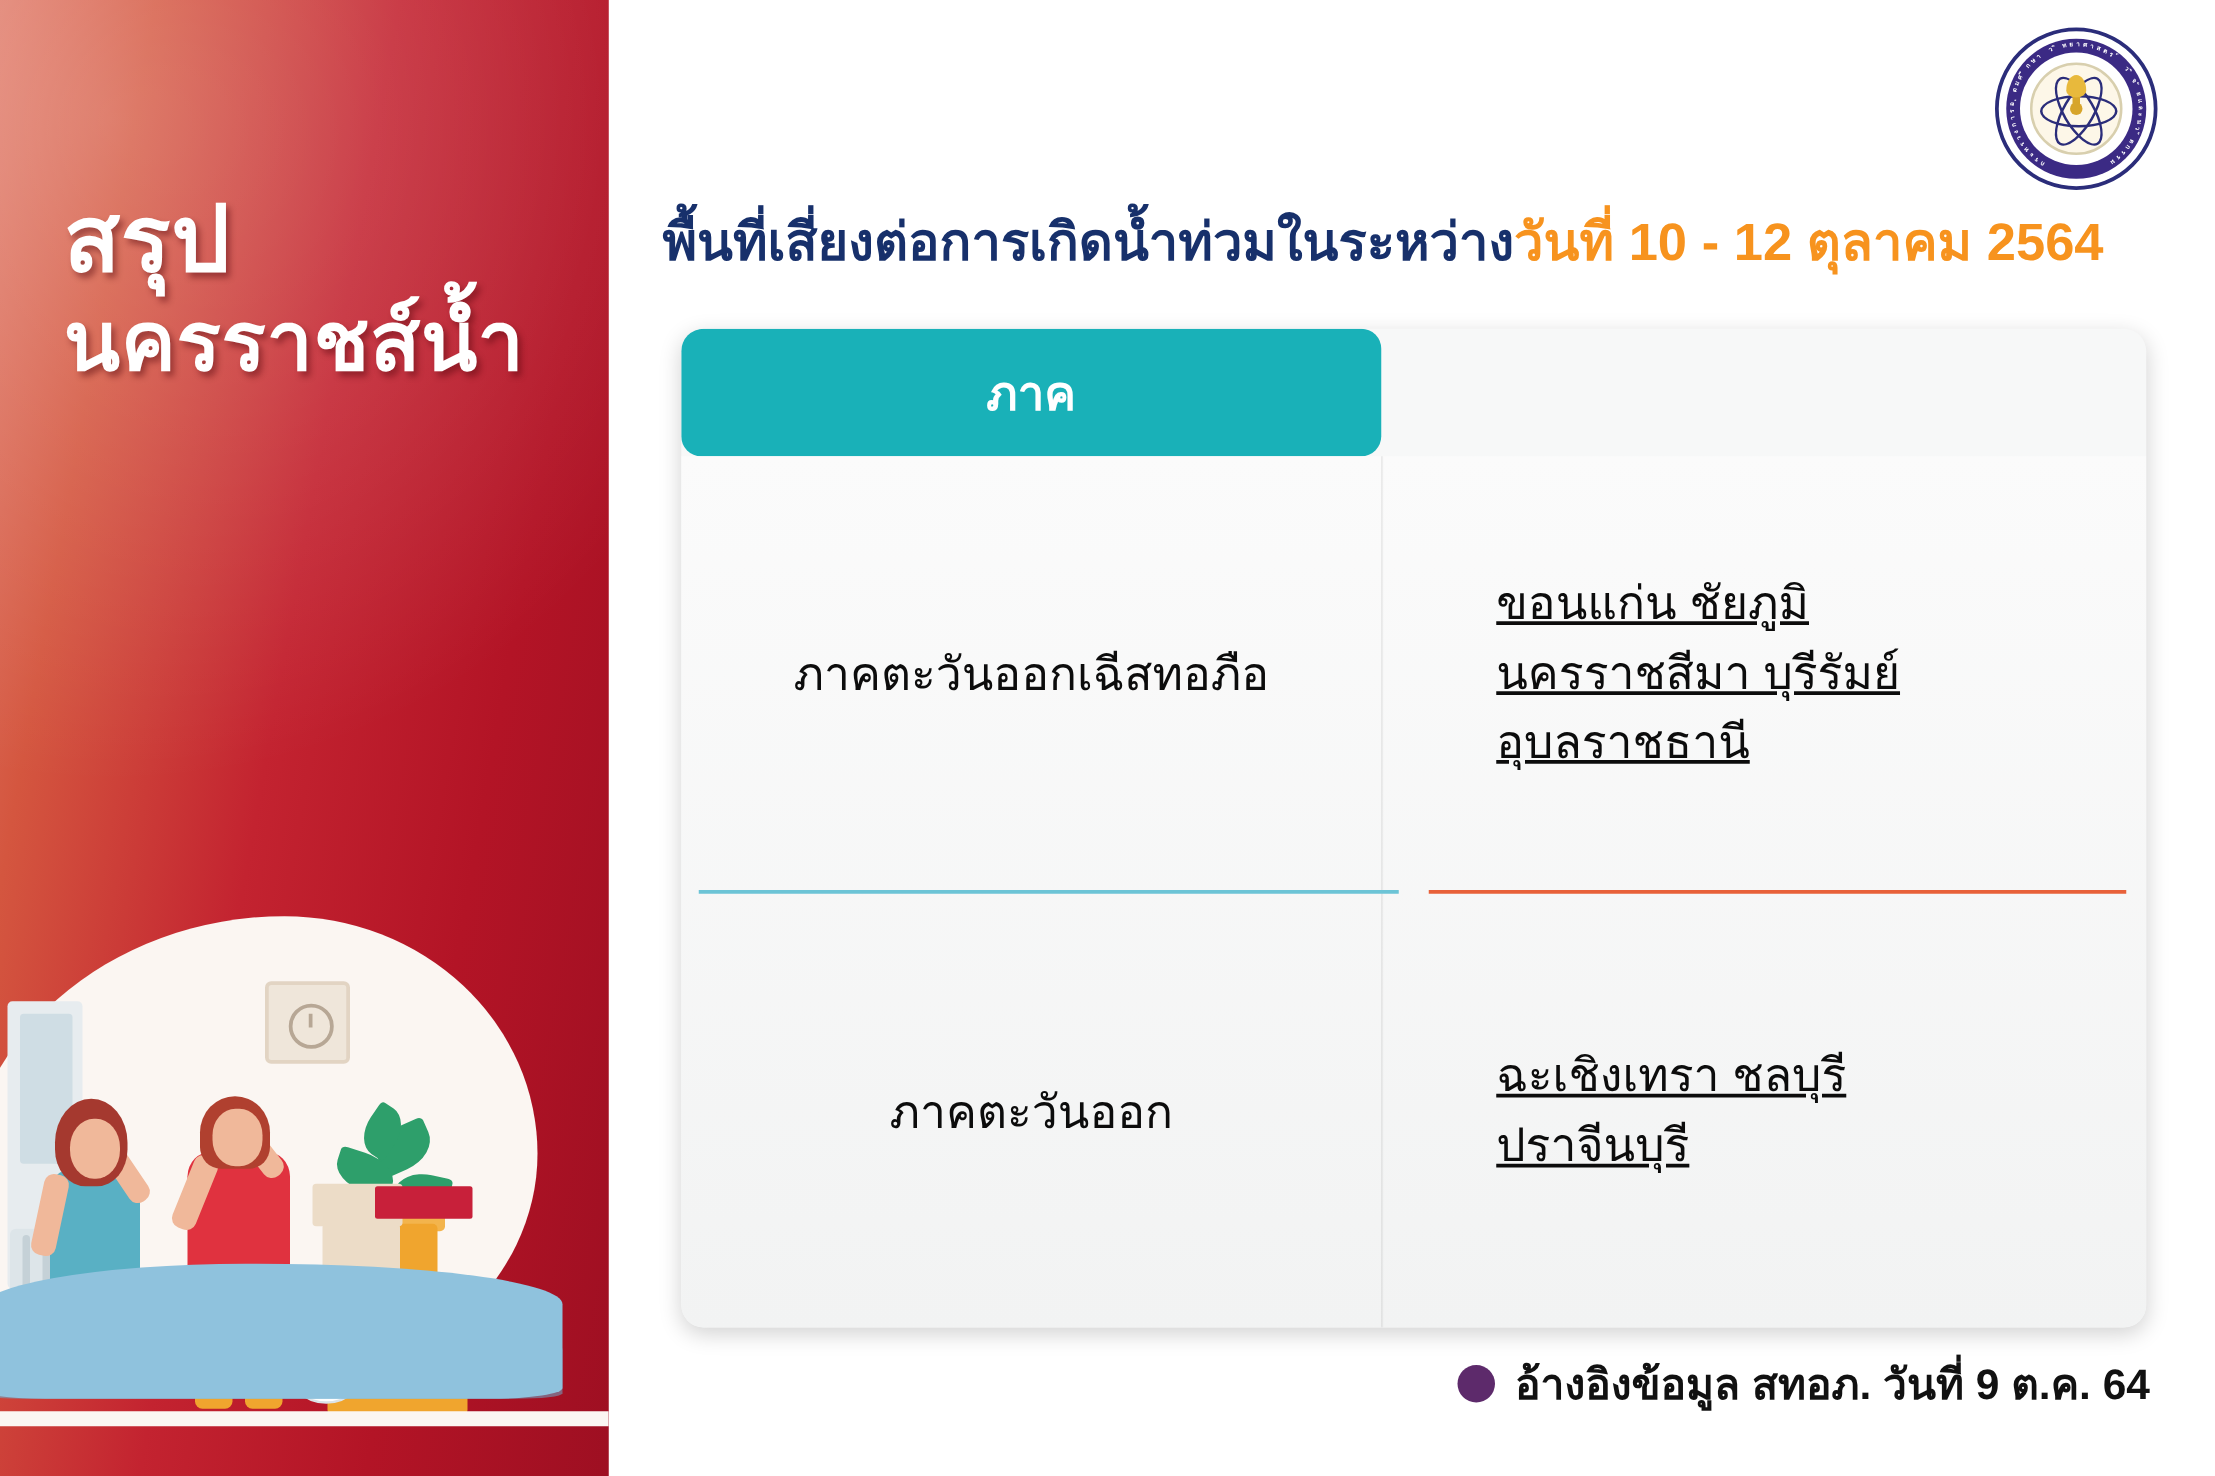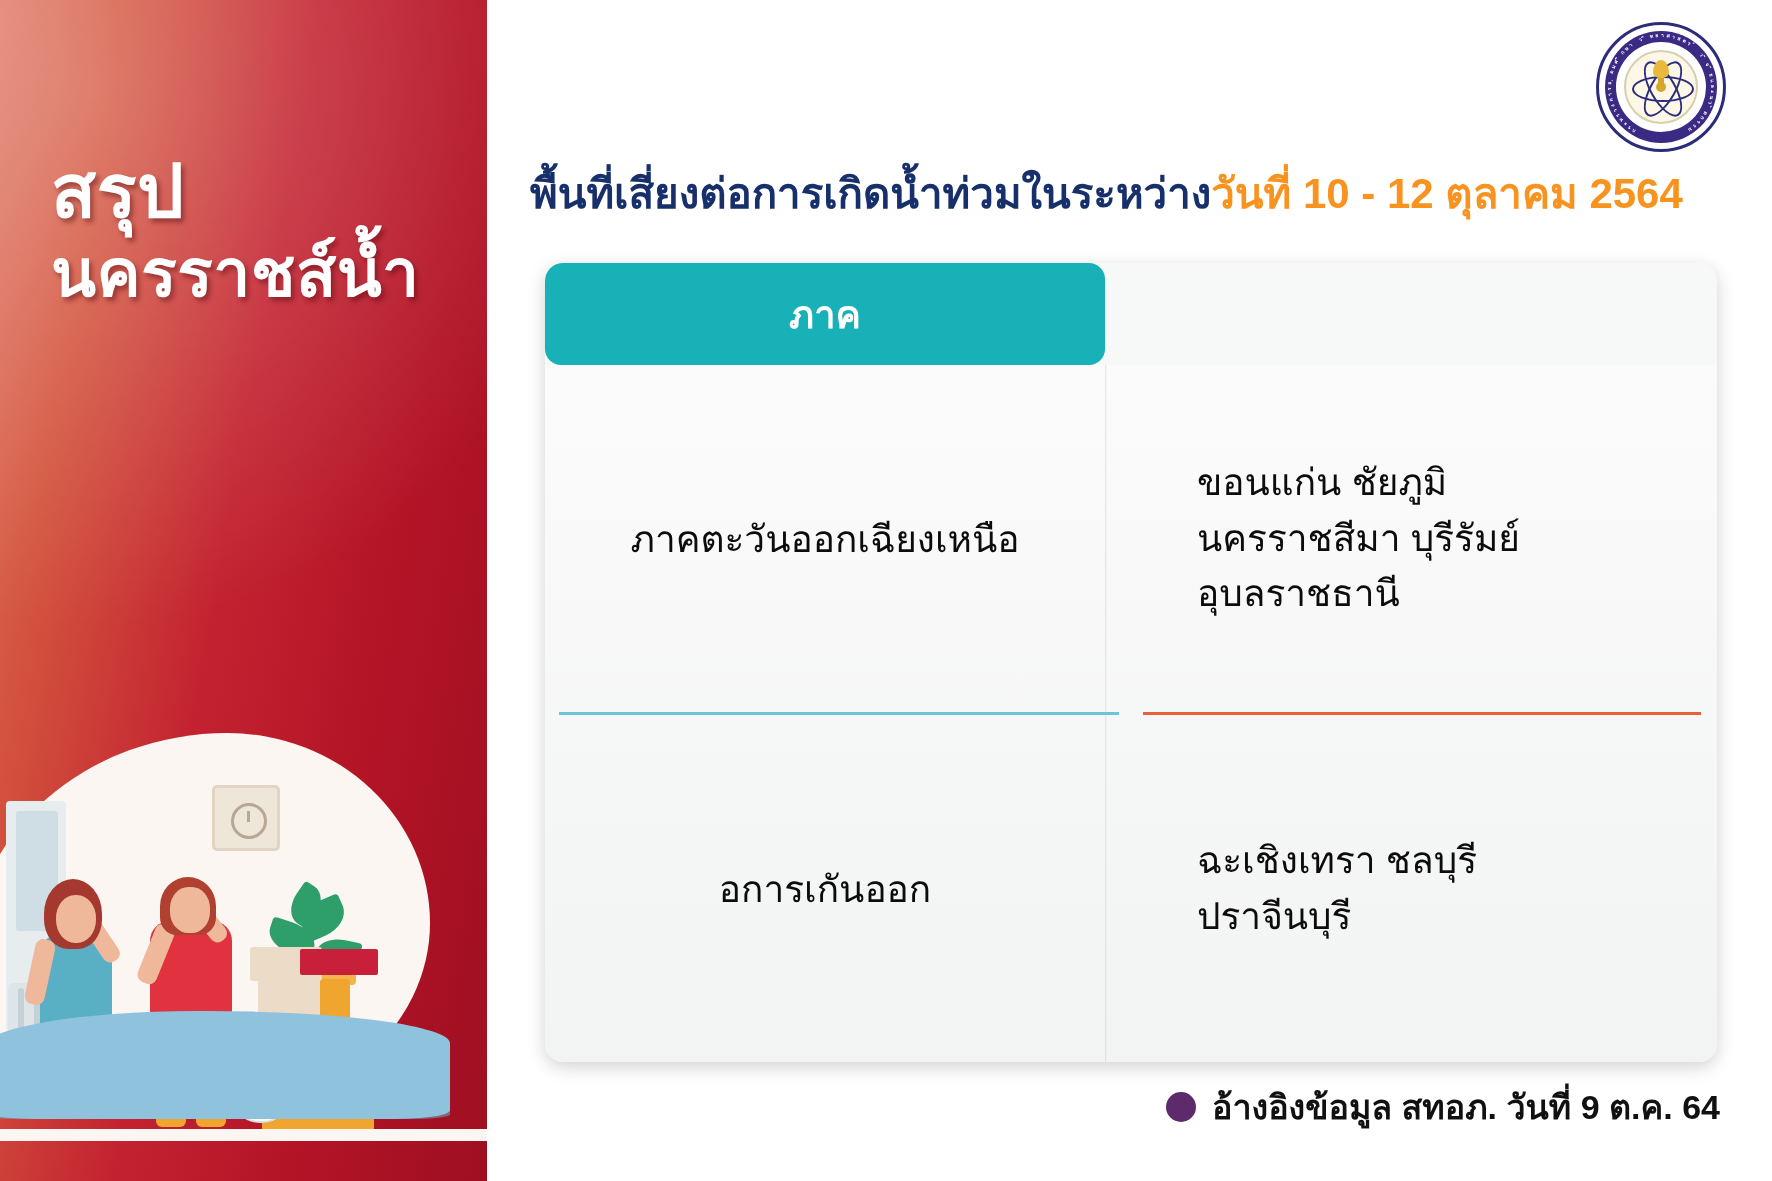--- a/index.html
+++ b/index.html
@@ -106,21 +106,21 @@
       color:#fff;font-size:38px;font-weight:bold;border-radius:16px;}
   .th-region{flex:0 0 560px;background:#19b1b8;}
   .th-prov{flex:1;background:#ee5726;}
 
   .tbody{flex:1;display:flex;flex-direction:column;background:linear-gradient(180deg,#fbfbfb 0%,#f2f3f3 100%);}
   .trow{display:flex;flex:1;position:relative;}
   .trow.first{border-bottom:none;}
   .cell{display:flex;align-items:center;}
   .cell-region{flex:0 0 560px;justify-content:center;text-align:center;
       font-size:37px;color:#0c0c0c;font-weight:normal;}
-  .cell-prov{flex:1;padding-left:92px;font-size:37px;color:#0c0c0c;line-height:1.50;}
+  .cell-prov{flex:1;padding-left:92px;font-size:37px;color:#0c0c0c;line-height:1.50;text-decoration:underline;}
   .vsep{position:absolute;left:560px;top:0;bottom:0;width:2px;
       background:linear-gradient(90deg,rgba(0,0,0,.10),rgba(0,0,0,0));}
   .hsep{display:flex;height:3px;flex:0 0 3px;}
   .hsep .l{flex:0 0 560px;background:#6cc4d6;margin:0 14px 0 14px;}
   .hsep .r{flex:1;background:#e8613a;margin:0 16px 0 10px;}
 
   .footer{
     position:absolute;right:52px;top:1080px;
     display:flex;align-items:center;gap:16px;
     font-size:34px;font-weight:bold;color:#111;white-space:nowrap;
@@ -284,38 +284,38 @@
     <span>พื้นที่เสี่ยงต่อการเกิดน้ำท่วมในระหว่าง</span><span class="date">วันที่ 10 - 12 ตุลาคม 2564</span>
   </div>
 
   <div class="table">
     <div class="thead">
       <div class="th th-region">ภาค</div>
     </div>
     <div class="tbody">
 
       <div class="trow first">
-        <div class="cell cell-region">ภาคตะวันออกเฉียงเหนือ</div>
+        <div class="cell cell-region">ภาคตะวันออกเฉีสทอภือ</div>
         <div class="vsep"></div>
         <div class="cell cell-prov">
           <div>
             <div>ขอนแก่น  ชัยภูมิ</div>
             <div>นครราชสีมา  บุรีรัมย์</div>
             <div>อุบลราชธานี</div>
           </div>
         </div>
       </div>
 
       <div class="hsep">
         <div class="l"></div>
         <div class="r"></div>
       </div>
 
       <div class="trow">
-        <div class="cell cell-region">อการเกันออก</div>
+        <div class="cell cell-region">ภาคตะวันออก</div>
         <div class="vsep"></div>
         <div class="cell cell-prov">
           <div>
             <div>ฉะเชิงเทรา  ชลบุรี</div>
             <div>ปราจีนบุรี</div>
           </div>
         </div>
       </div>
 
     </div>

